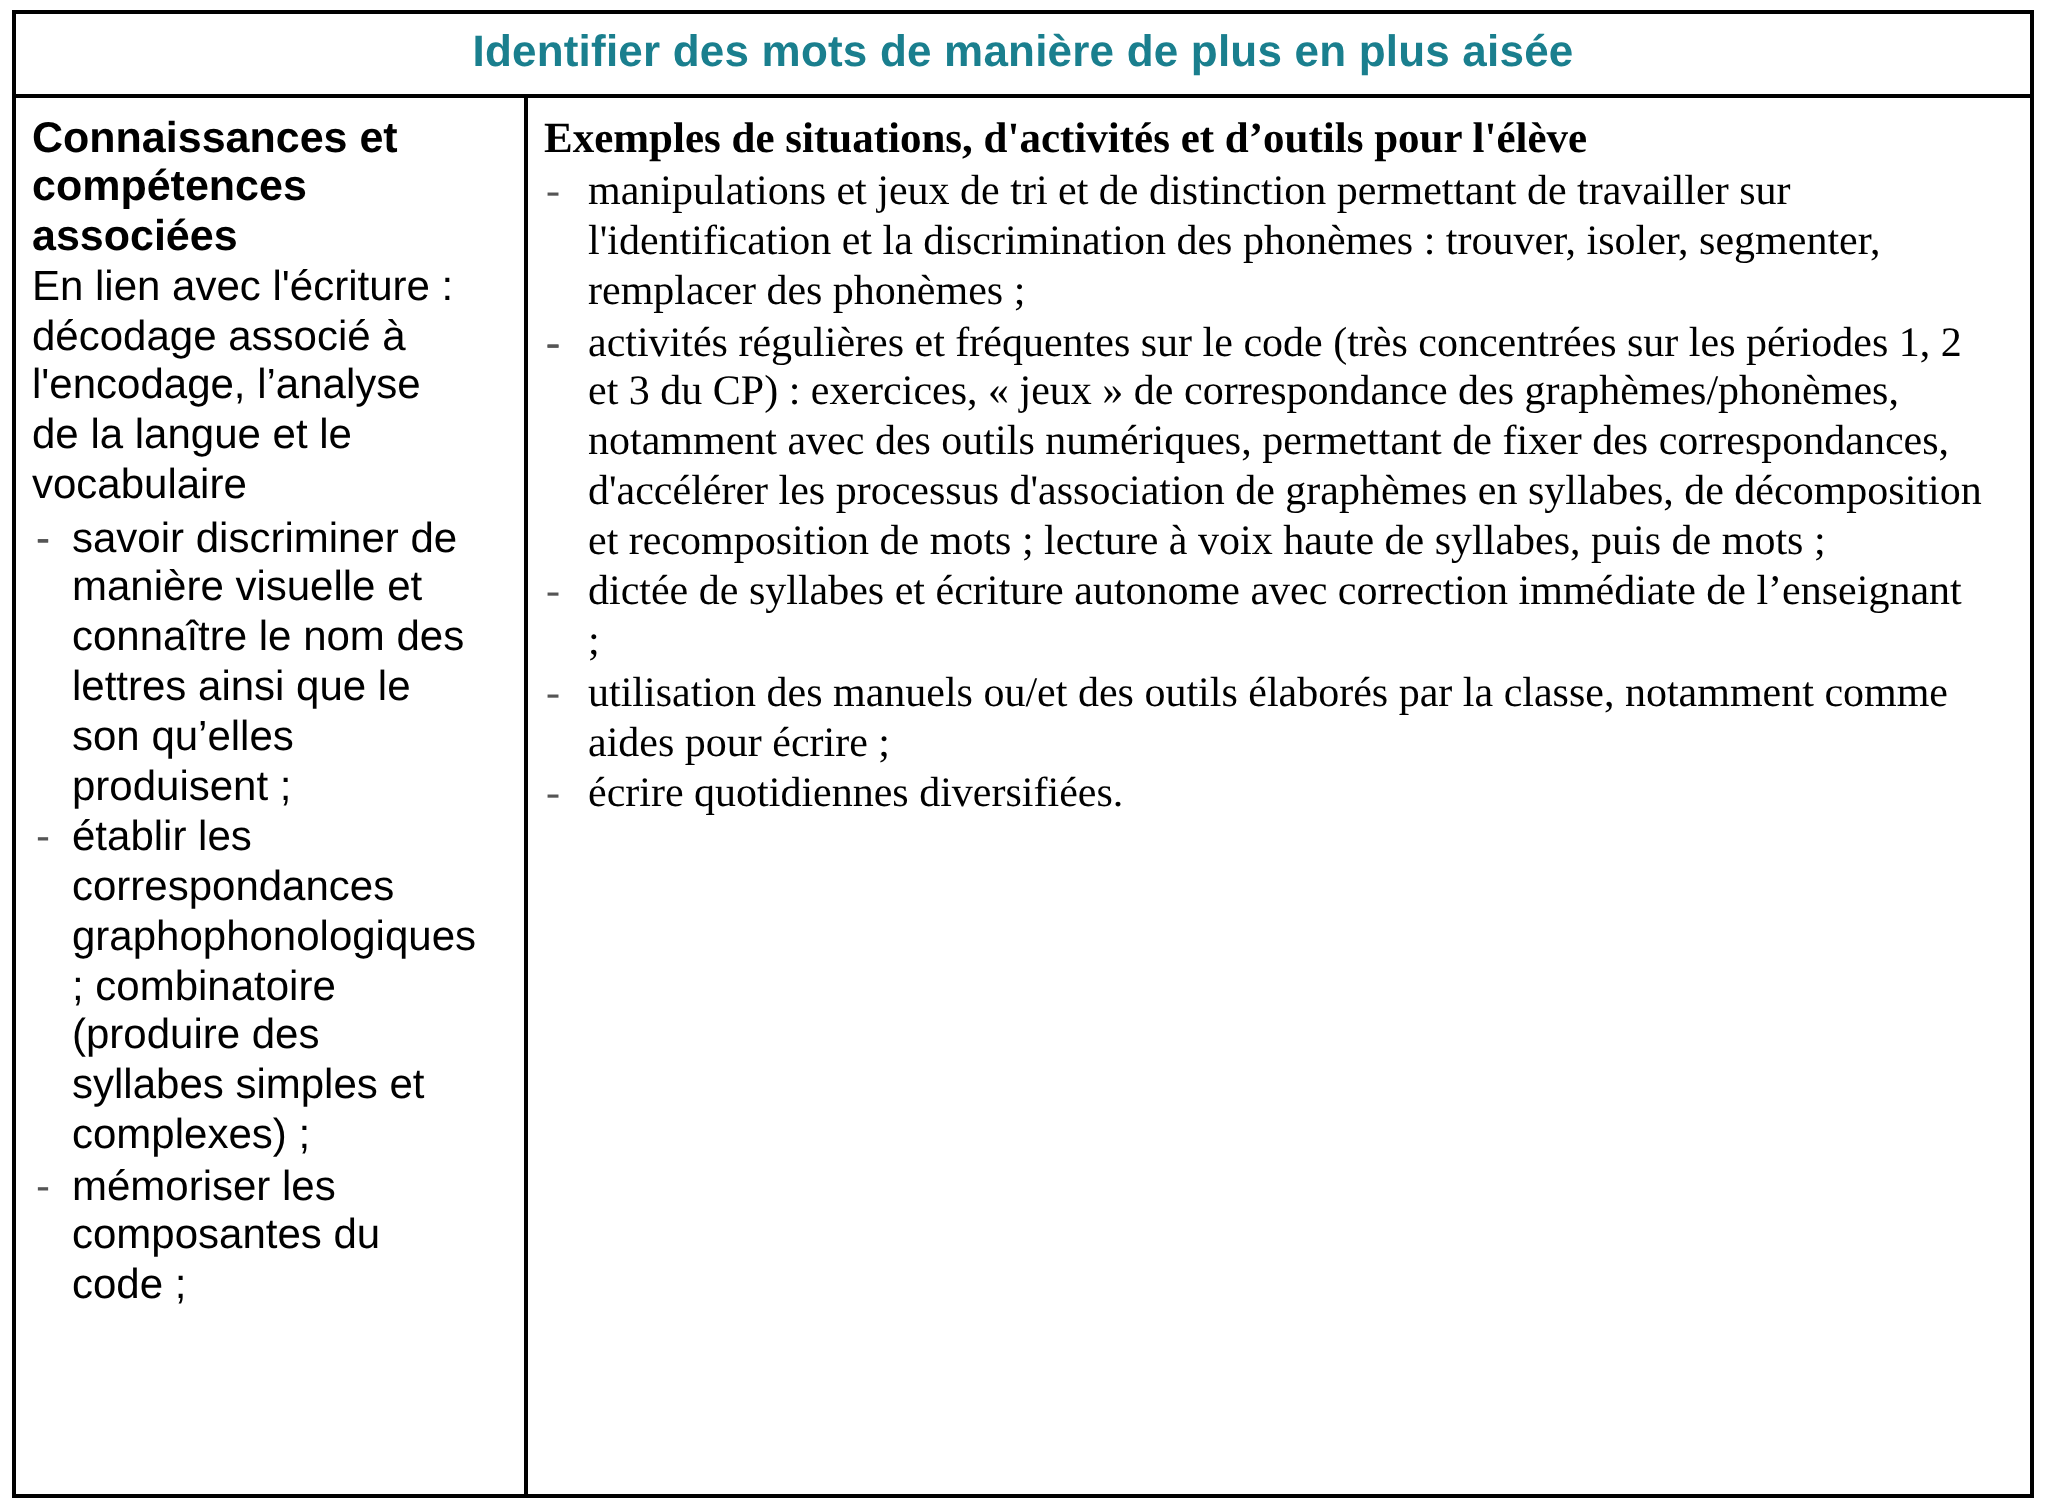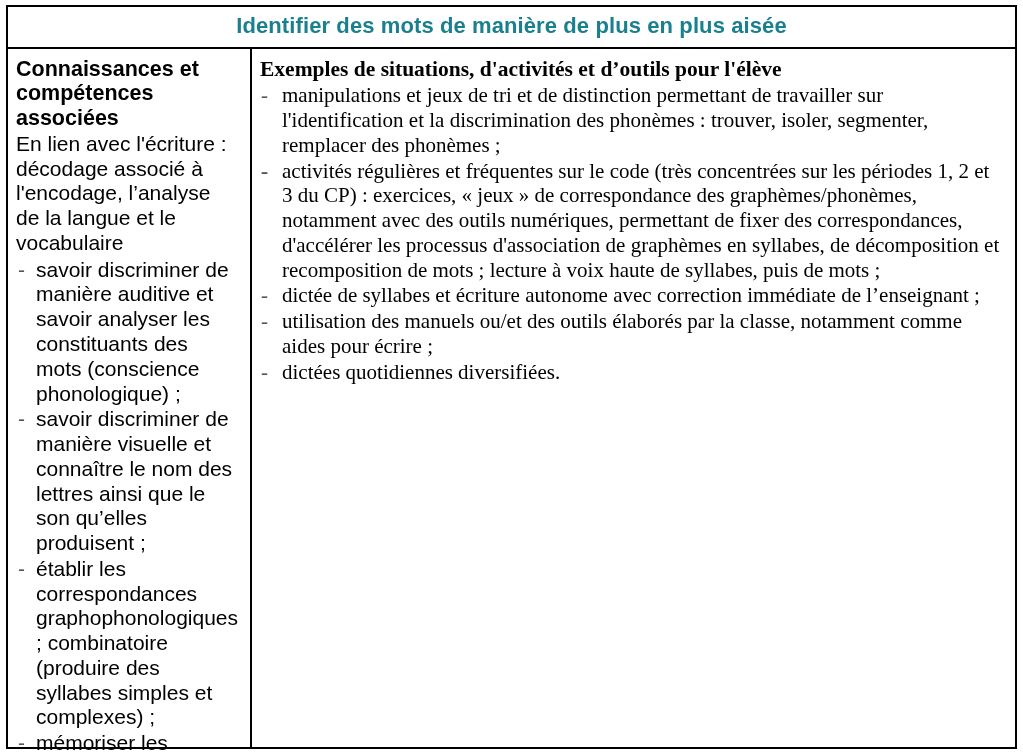--- a/index.html
+++ b/index.html
@@ -40,21 +40,21 @@
     font-size: 22px;
     letter-spacing: 0.1px;
   }
   .body-row {
     display: flex;
     flex: 1 1 auto;
     min-height: 0;
   }
   .col {
     box-sizing: border-box;
-    padding: 6px 12px 4px 8px;
+    padding: 6px 24px 4px 8px;
   }
   .col-left {
     width: 432px;
     border-right: 2px solid #000000;
   }
   .col-right {
     flex: 1 1 auto;
     font-family: Liberation Serif, serif;
   }
   .col-head {
@@ -102,35 +102,35 @@
     <div class="title-row">
       <span class="title-text">Identifier des mots de manière de plus en plus aisée</span>
     </div>
 
     <div class="body-row">
 
       <div class="col col-left">
         <div class="col-head">Connaissances et compétences associées</div>
         <div class="col-subhead">En lien avec l'écriture : décodage associé à l'encodage, l’analyse de la langue et le vocabulaire</div>
         <ul class="dashlist">
-          <li><span class="dash">-</span><span>savoir discriminer de manière auditive et savoir analyser les constituants des mots (conscience phonologique) ;</span></li>
+          <li><span class="dash">-</span></li>
           <li><span class="dash">-</span><span>savoir discriminer de manière visuelle et connaître le nom des lettres ainsi que le son qu’elles produisent ;</span></li>
           <li><span class="dash">-</span><span>établir les correspondances graphophonologiques ; combinatoire (produire des syllabes simples et complexes) ;</span></li>
           <li><span class="dash">-</span><span>mémoriser les composantes du code ;</span></li>
 
         </ul>
       </div>
 
       <div class="col col-right">
         <div class="col-head">Exemples de situations, d'activités et d’outils pour l'élève</div>
         <ul class="dashlist">
           <li><span class="dash">-</span><span>manipulations et jeux de tri et de distinction permettant de travailler sur l'identification et la discrimination des phonèmes : trouver, isoler, segmenter, remplacer des phonèmes ;</span></li>
           <li><span class="dash">-</span></li>
           <li><span class="dash">-</span><span>activités régulières et fréquentes sur le code (très concentrées sur les périodes 1, 2 et 3 du CP) : exercices, « jeux » de correspondance des graphèmes/phonèmes, notamment avec des outils numériques, permettant de fixer des correspondances, d'accélérer les processus d'association de graphèmes en syllabes, de décomposition et recomposition de mots ; lecture à voix haute de syllabes, puis de mots ;</span></li>
           <li><span class="dash">-</span><span>dictée de syllabes et écriture autonome avec correction immédiate de l’enseignant ;</span></li>
           <li><span class="dash">-</span><span>utilisation des manuels ou/et des outils élaborés par la classe, notamment comme aides pour écrire ;</span></li>
-          <li><span class="dash">-</span><span>dictées quotidiennes diversifiées.</span></li>
+          <li><span class="dash">-</span><span>écrire quotidiennes diversifiées.</span></li>
         </ul>
       </div>
 
     </div>
   </div>
 </div>
 
 </body></html>

